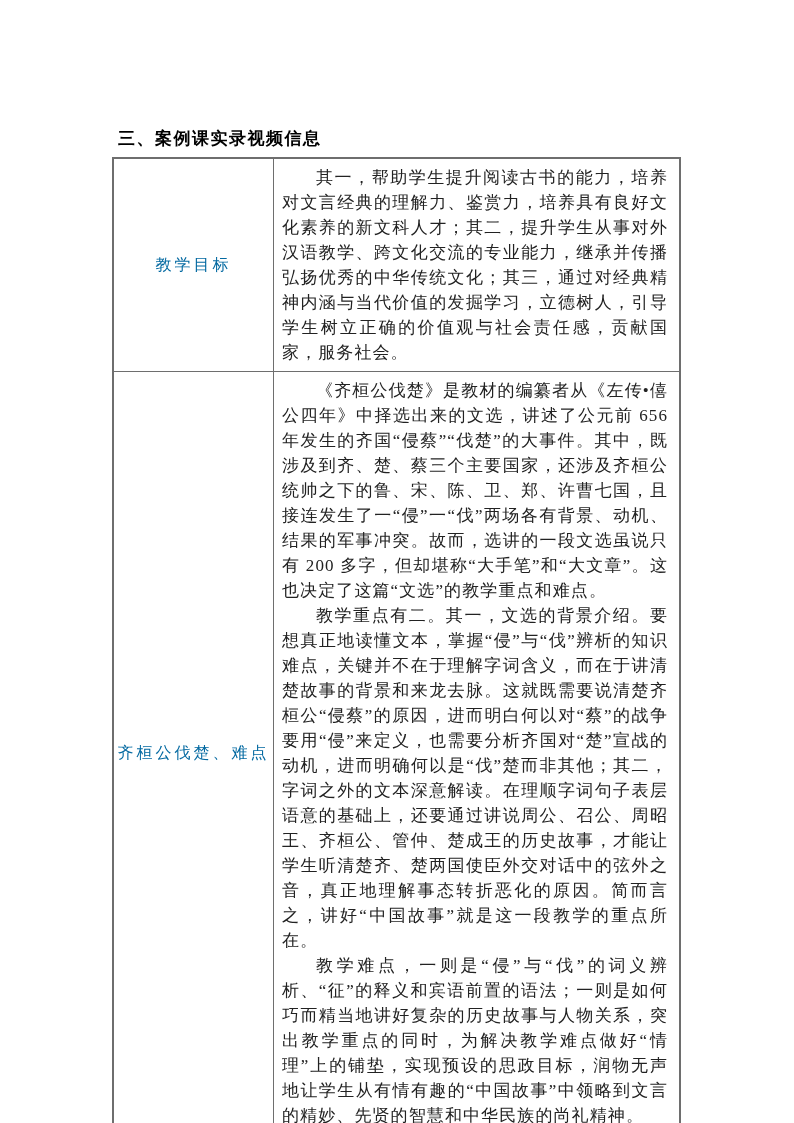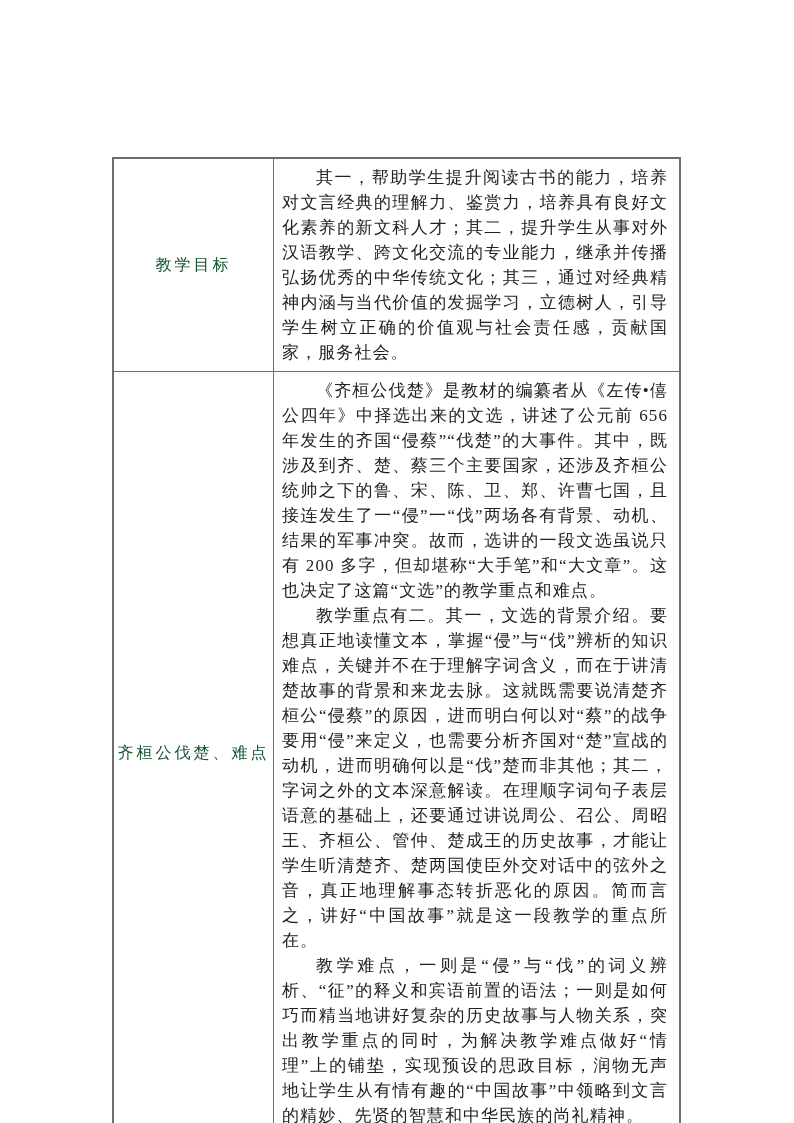--- a/index.html
+++ b/index.html
@@ -38,21 +38,21 @@
   }
   .info-table td {
     border: 1px solid #6e6e6e;
   }
   .label-cell {
     width: 157px;
     text-align: center;
     vertical-align: middle;
     font-size: 16px;
     letter-spacing: 3px;
-    color: #14532d;
+    color: #0369a1;
   }
   .content-cell {
     vertical-align: middle;
     padding: 6px 11px 6px 8px;
   }
   .content-cell p {
     margin: 0;
     font-size: 17px;
     line-height: 25px;
     letter-spacing: 1.1px;
@@ -62,20 +62,21 @@
     color: #222222;
   }
   .row-objectives td { height: 197px; }
   .row-points td { height: 655px; }
 </style>
 </head>
 <body>
 
 <div class="page">
 
+  <h2 class="heading">三、案例课实录视频信息</h2>
 
   <table class="info-table">
     <tbody>
 
       <tr class="row-objectives">
         <td class="label-cell">教学目标</td>
         <td class="content-cell">
           <p>其一，帮助学生提升阅读古书的能力，培养对文言经典的理解力、鉴赏力，培养具有良好文化素养的新文科人才；其二，提升学生从事对外汉语教学、跨文化交流的专业能力，继承并传播弘扬优秀的中华传统文化；其三，通过对经典精神内涵与当代价值的发掘学习，立德树人，引导学生树立正确的价值观与社会责任感，贡献国家，服务社会。</p>
         </td>
       </tr>

